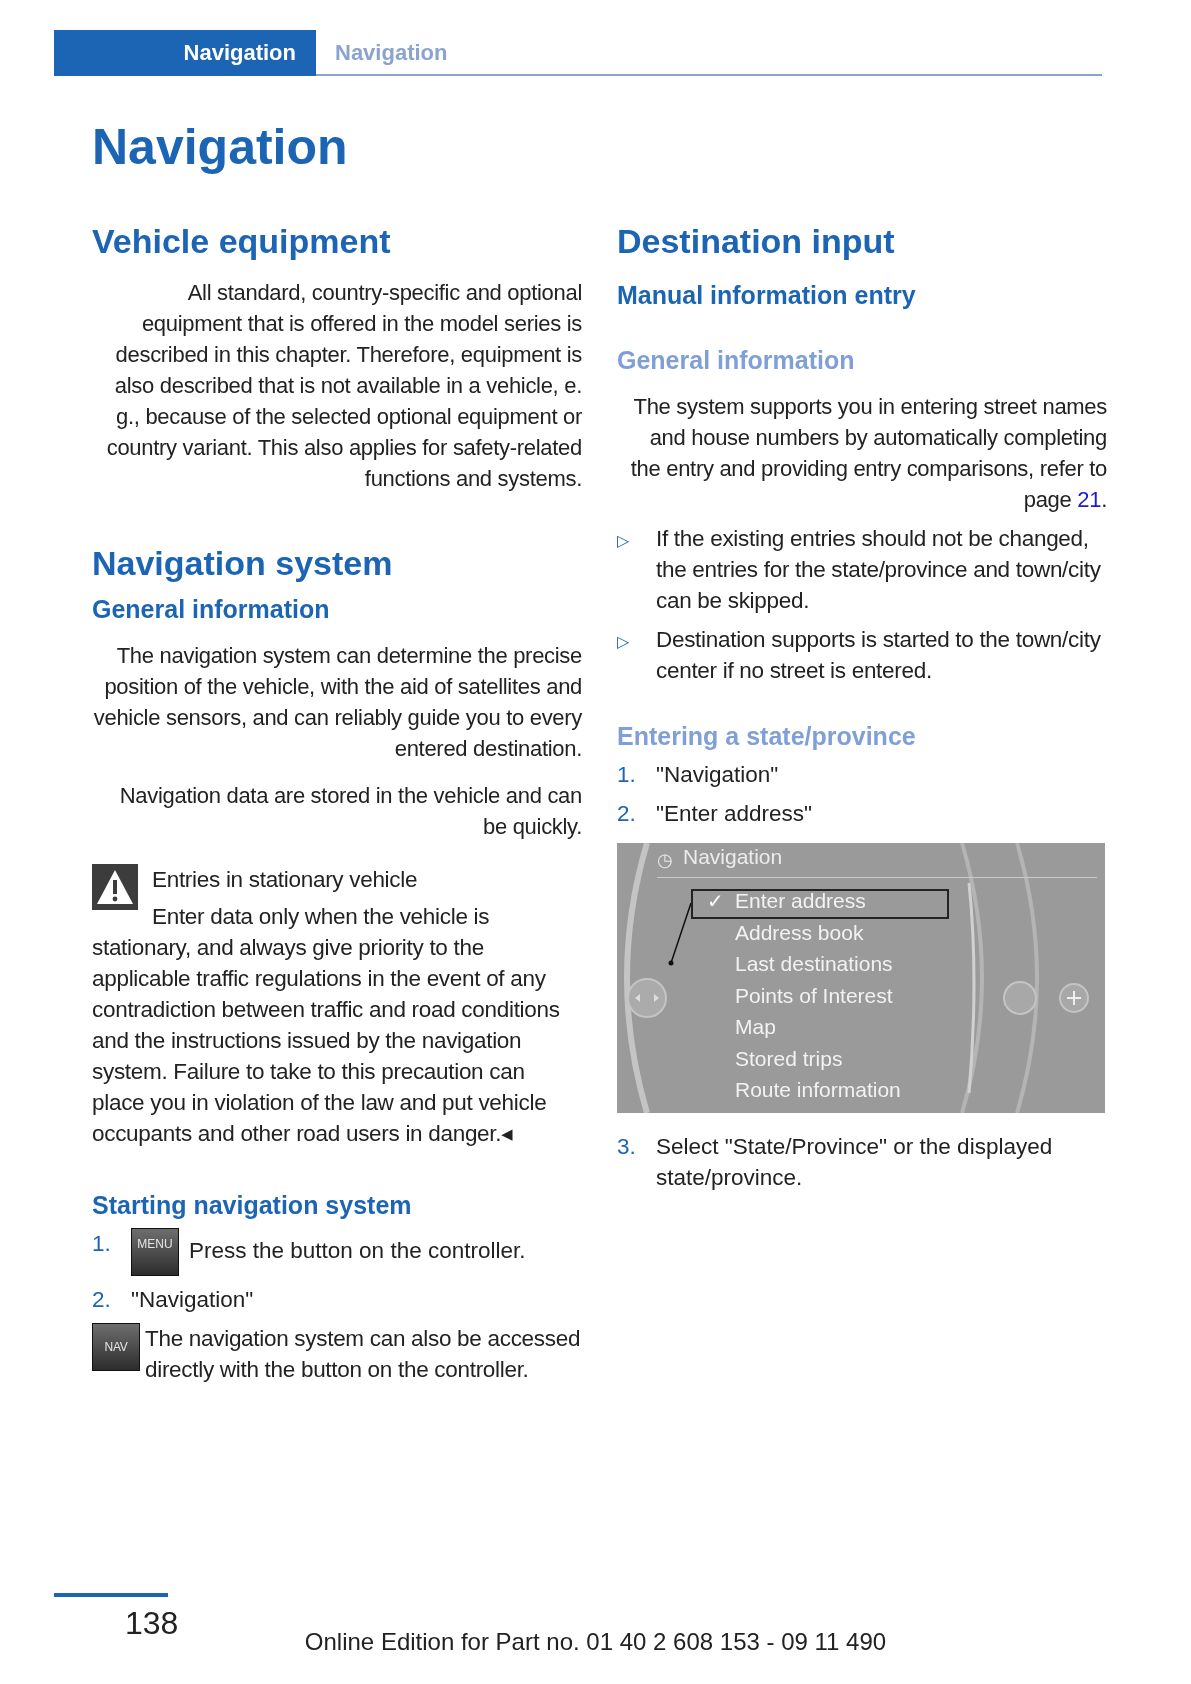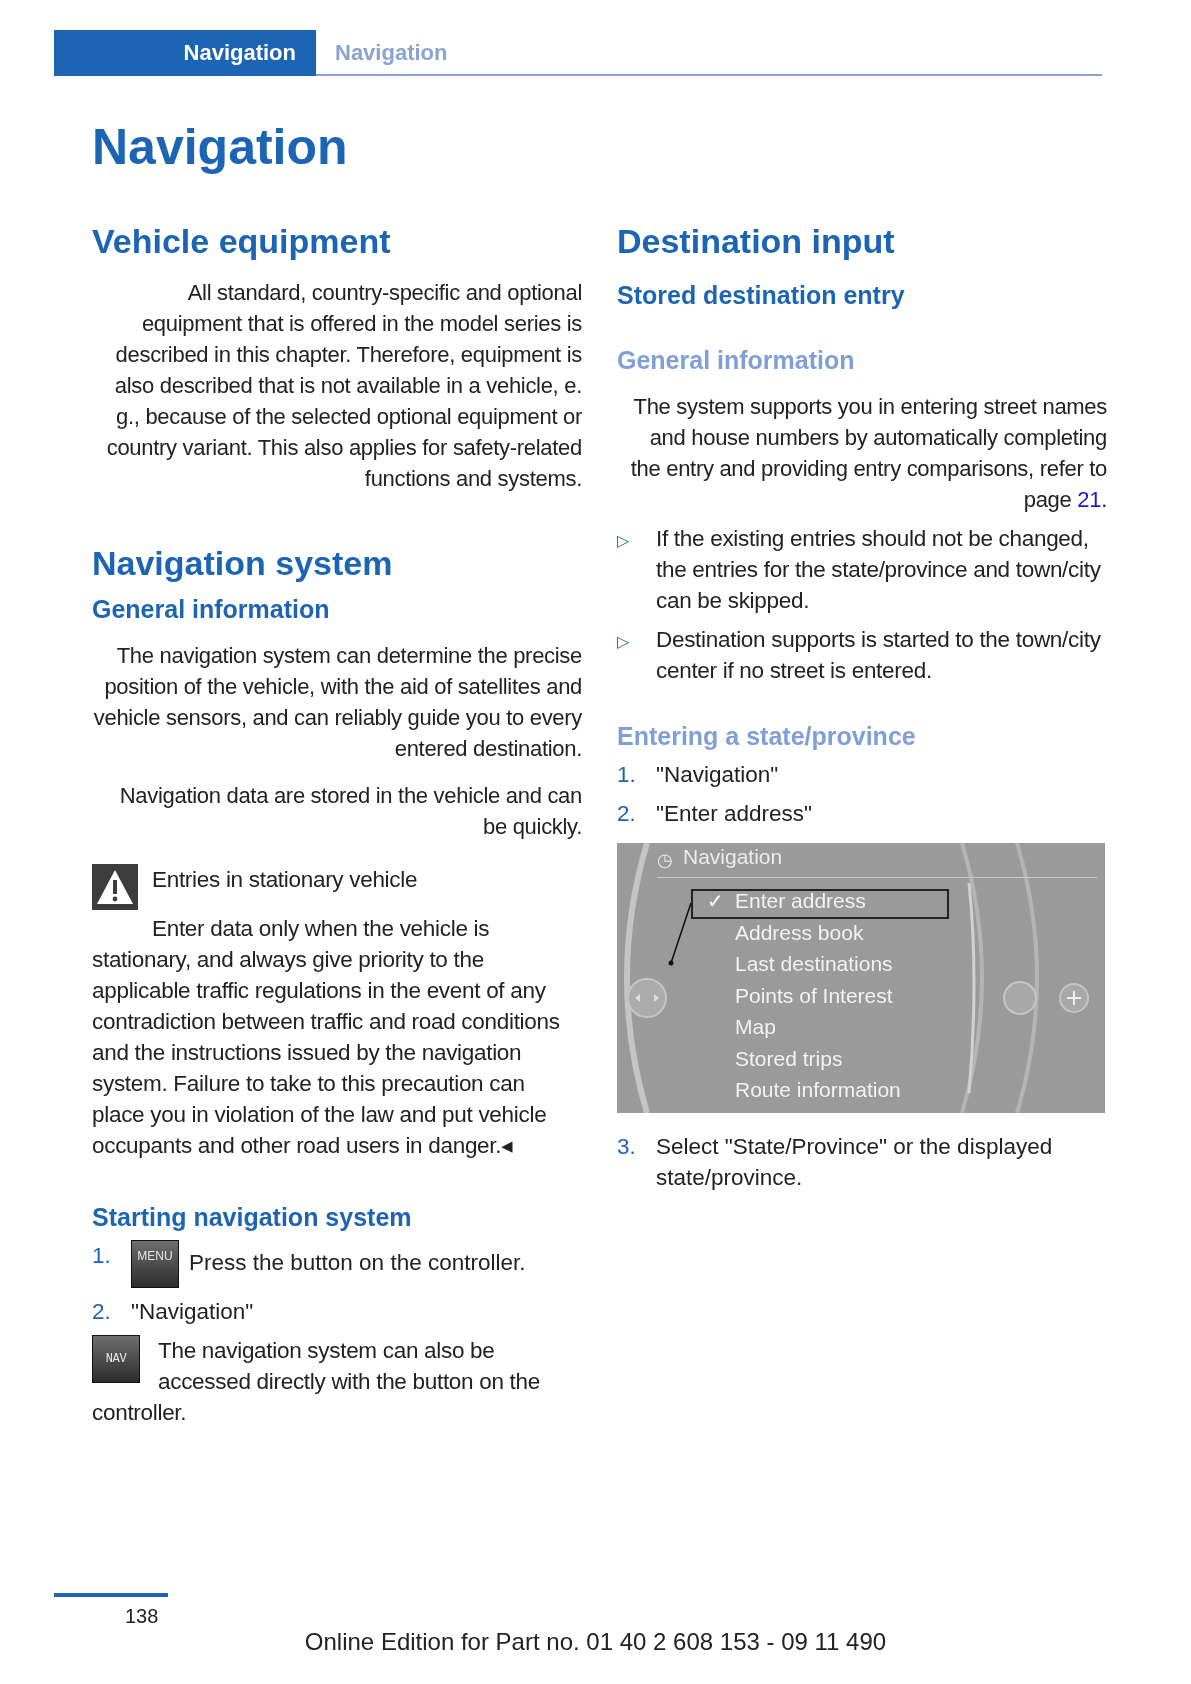--- a/index.html
+++ b/index.html
@@ -25,30 +25,30 @@
   .olist li { display:flex; font-size:22.5px; line-height:31px; margin-bottom:8px; }
   .olist .num { color:#1c64b4; width:39px; flex:none; }
   .blist { margin:0 0 8px 0; padding:0; list-style:none; }
   .blist li { display:flex; font-size:22.5px; line-height:31px; margin-bottom:8px; letter-spacing:-0.3px; }
   .blist .tri { color:#1c64b4; width:39px; flex:none; font-size:16px; padding-top:2px; }
   .warn-wrap { position:relative; font-size:22.5px; line-height:31px; letter-spacing:-0.3px; }
   .warn-icon { float:left; width:46px; height:46px; background:#3c3c3c; margin:0 14px 4px 0; position:relative; }
   .btn-icon { display:inline-block; background:linear-gradient(#6e6e6e,#2c2c2c); color:#e6e6e6; font-size:12px;
               text-align:center; border:1px solid #111; vertical-align:middle; }
   .menu-btn { width:46px; height:46px; line-height:30px; margin-right:10px; }
-  .nav-btn { float:left; width:46px; height:46px; line-height:46px; margin:0 18px 4px 0;font-family:Liberation Mono, monospace; }
+  .nav-btn { float:left; width:46px; height:46px; line-height:46px; margin:0 5px 4px 0; }
   .screen { position:relative; width:488px; height:270px; background:#9a9a9a; margin:14px 0 18px 0; overflow:hidden; }
   .screen .title { position:absolute; left:66px; top:2px; color:#ececec; font-size:21px; }
   .screen .title-line { position:absolute; left:40px; top:34px; width:440px; height:1px; background:#c9c9c9; }
   .screen .items { position:absolute; left:118px; top:42px; }
   .screen .item { color:#f2f2f2; font-size:21px; height:31.5px; line-height:31.5px; }
   .screen .sel-box { position:absolute; left:74px; top:46px; width:254px; height:26px; border:2px solid #222; }
   .screen .check { position:absolute; left:90px; top:46px; color:#fff; font-size:20px; }
   .footer-line { position:absolute; left:54px; top:1593px; width:114px; height:4px; background:#1c64b4; }
-  .page-num { position:absolute; left:125px; top:1605px; font-size:20px; color:#222; }
+  .page-num { position:absolute; left:125px; top:1605px; font-size:32px; color:#222; }
   .edition { position:absolute; left:0; width:1191px; top:1628px; text-align:center; font-size:24px; color:#222; }
 </style>
 </head>
 <body>
 
 <div class="hdr-tab">Navigation</div>
 <div class="hdr-crumb">Navigation</div>
 <div class="hdr-line"></div>
 
 <h1 class="page-title">Navigation</h1>
@@ -63,21 +63,21 @@
   <p>Navigation data are stored in the vehicle and can be quickly.</p>
   <div class="spacer-s"></div>
   <div class="warn-wrap">
     <span class="warn-icon">
       <svg width="46" height="46" viewBox="0 0 46 46">
           <polygon points="23,6 41,40 5,40" fill="#fff"></polygon>
           <rect x="21" y="16" width="4" height="14" fill="#3c3c3c"></rect>
           <circle cx="23" cy="35" r="2.4" fill="#3c3c3c"></circle>
         </svg>
     </span>
-    <div style="margin-bottom:18px;padding-left:15px;">Entries in stationary vehicle</div>
+    <div style="margin-bottom:6px;padding-left:15px;">Entries in stationary vehicle</div>
     <div>Enter data only when the vehicle is stationary, and always give priority to the applicable traffic regulations in the event of any contradiction between traffic and road conditions and the instructions issued by the navigation system. Failure to take to this precaution can place you in violation of the law and put vehicle occupants and other road users in danger.◂</div>
   </div>
   <div class="spacer-l"></div>
   <h3>Starting navigation system</h3>
   <ul class="olist">
     <li>
       <span class="num">1.</span>
       <span><span class="btn-icon menu-btn">MENU</span><span>Press the button on the controller.</span></span>
     </li>
     <li>
@@ -86,21 +86,21 @@
     </li>
   </ul>
   <div class="warn-wrap">
     <span class="btn-icon nav-btn">NAV</span>
     <div>The navigation system can also be accessed directly with the button on the controller.</div>
   </div>
 </div>
 
 <div class="col col-right">
   <h2>Destination input</h2>
-  <h3 style="margin-top:20px;">Stored destination entry</h3>
+  <h3 style="margin-top:20px;">Manual information entry</h3>
   <div class="spacer-m"></div>
   <h3 class="light">General information</h3>
   <p><span>The system supports you in entering street names and house numbers by automatically completing the entry and providing entry comparisons, refer to page </span><span class="link">21</span><span>.</span></p>
   <ul class="blist">
     <li>
         <span class="tri">▷</span>
         <span>If the existing entries should not be changed, the entries for the state/province and town/city can be skipped.</span>
       </li>
     <li>
         <span class="tri">▷</span>

